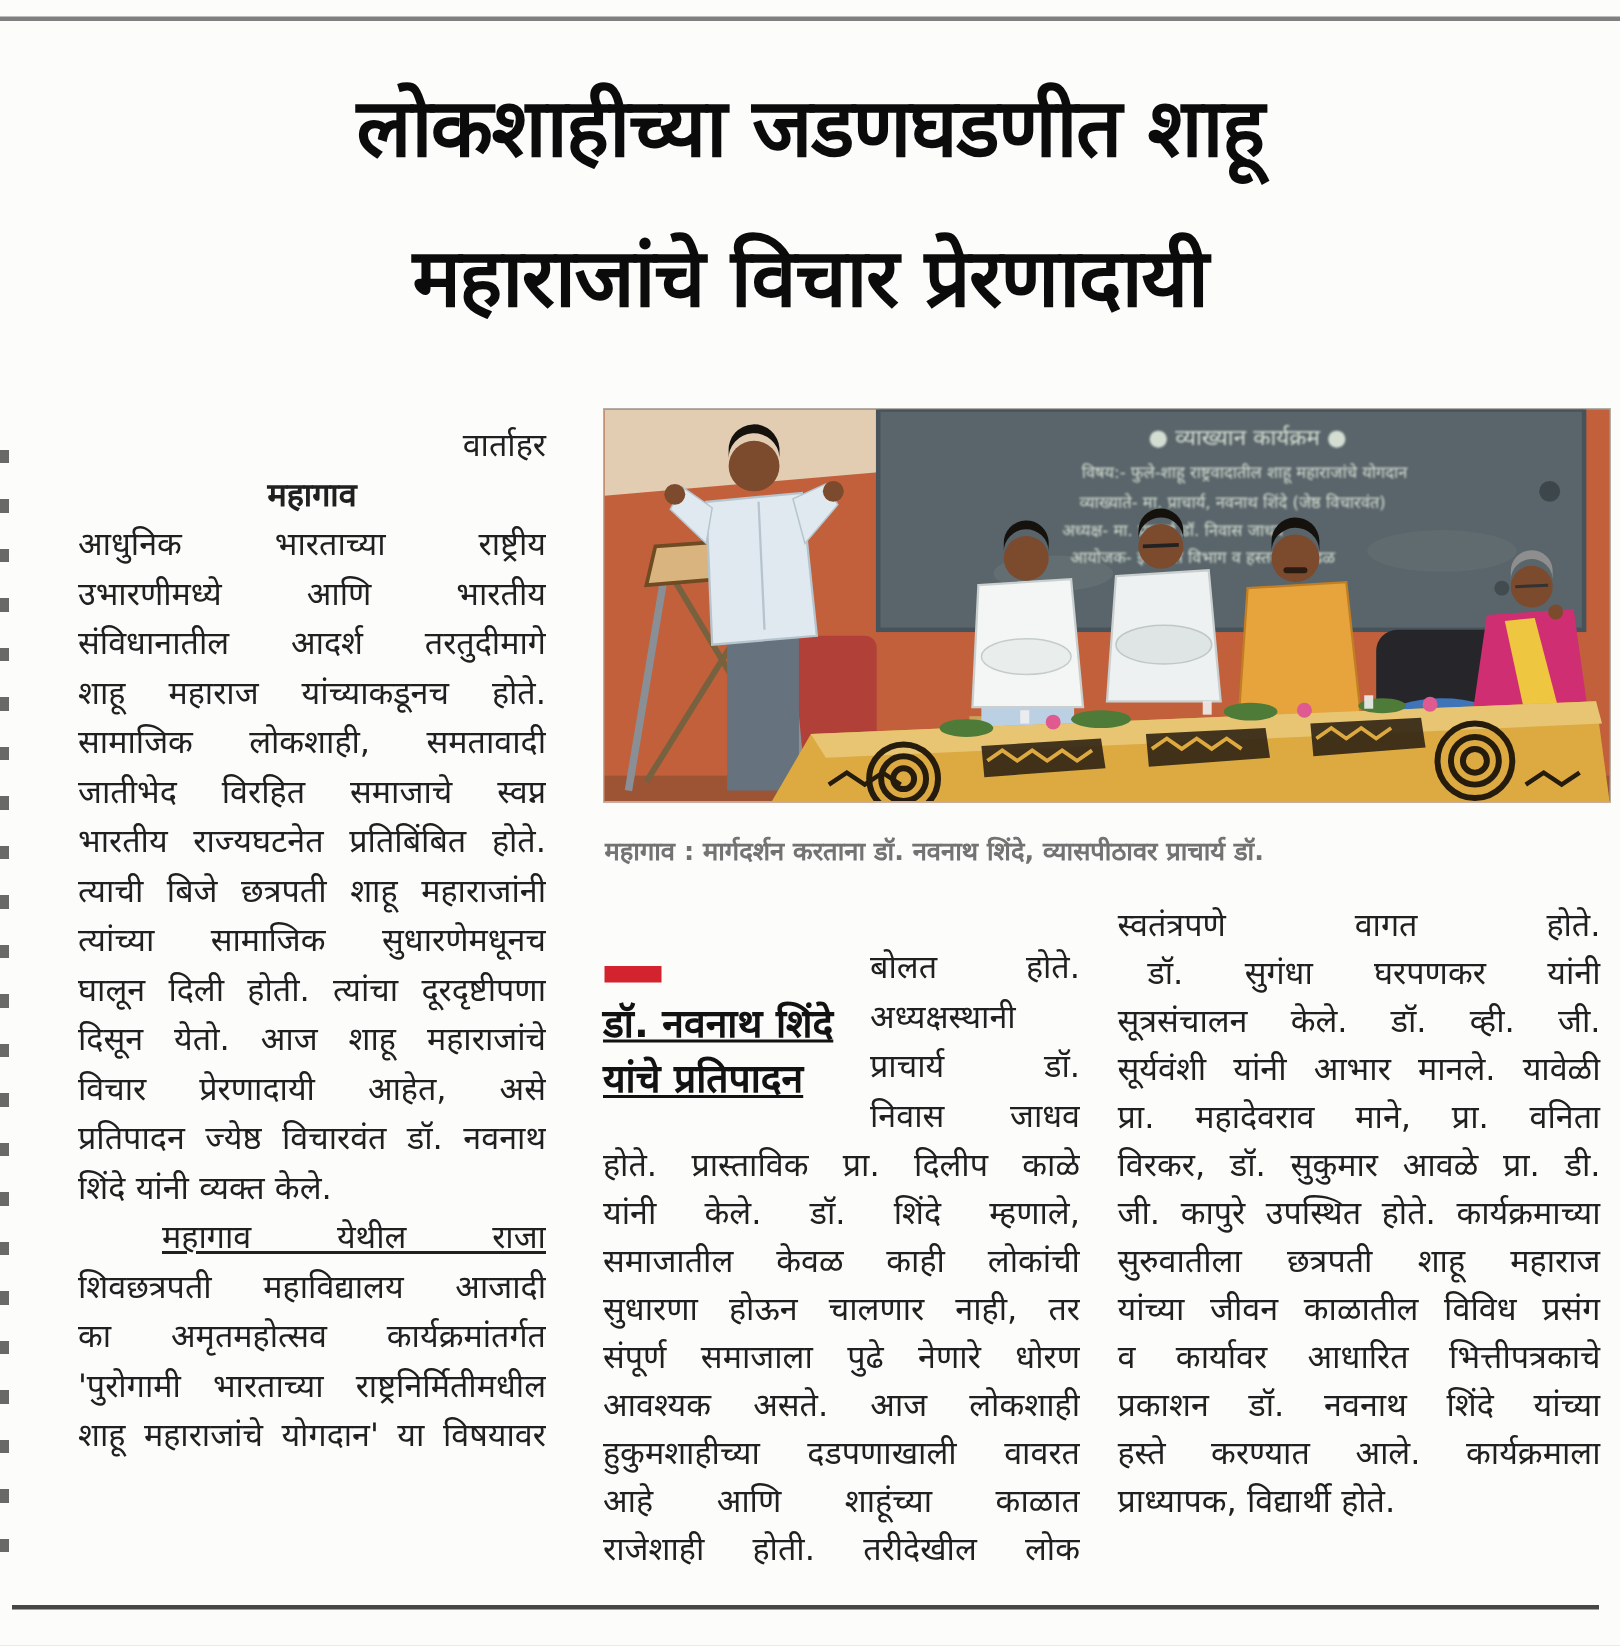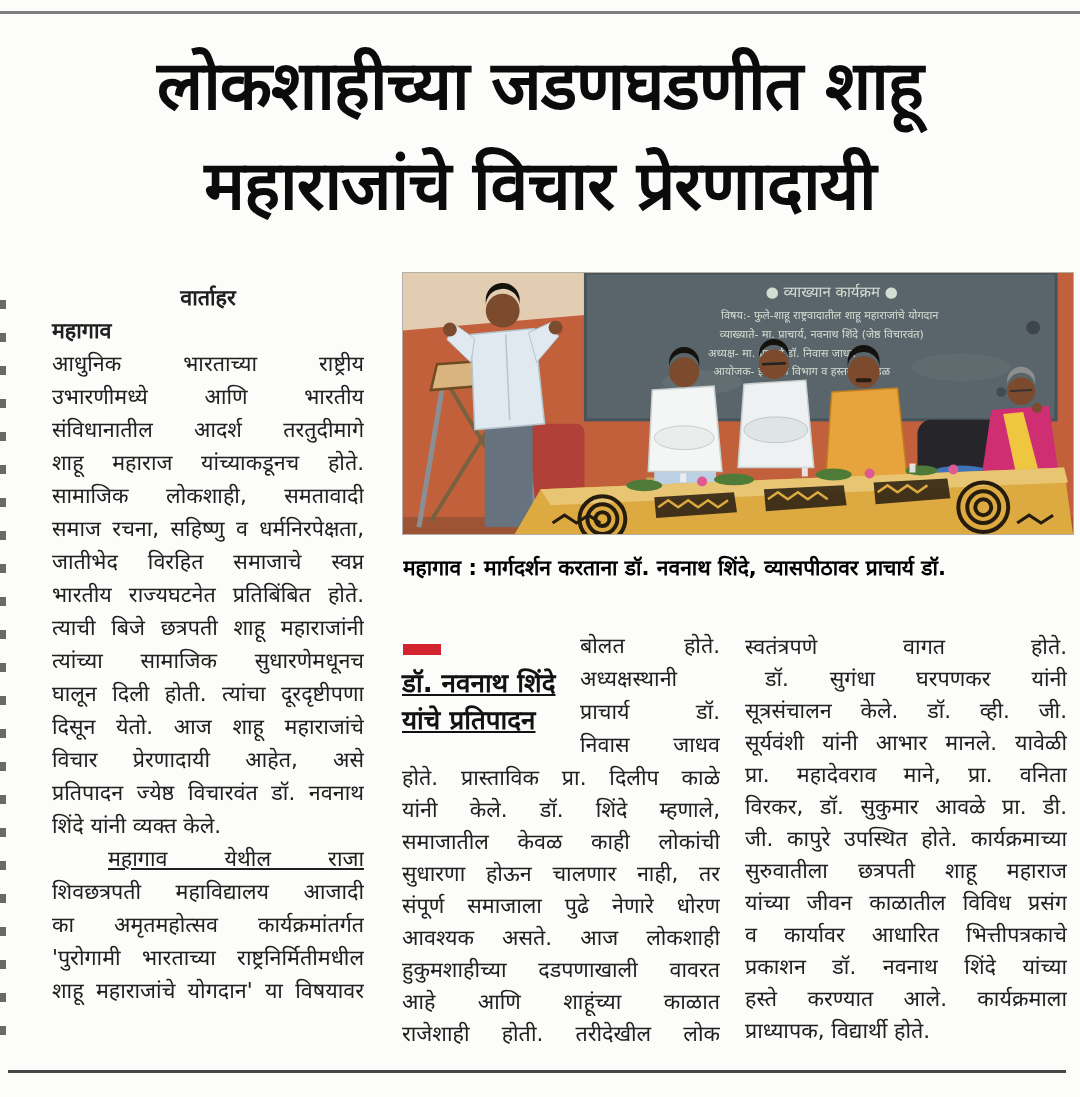--- a/index.html
+++ b/index.html
@@ -4,54 +4,54 @@
 <style>
   html,body{margin:0;padding:0;background:#dddbd6;}
   .page{
     position:relative; width:1080px; height:1097px; background:#fcfcfa;
     font-family:"DejaVu Sans","Liberation Sans",sans-serif; color:#1b1b1b; overflow:hidden;
   }
   .top-rule{position:absolute;left:0;top:11px;width:1080px;height:3px;background:#7f7f7f;}
   .bottom-rule{position:absolute;left:8px;top:1070px;width:1058px;height:3px;background:#474747;}
 
   .headline{position:absolute;left:16px;right:16px;top:36px;margin:0;text-align:center;
-    font-weight:800;color:#0b0b0b;font-size:68px;line-height:100px;letter-spacing:-1px;}
+    font-weight:800;color:#0b0b0b;font-size:54px;line-height:100px;letter-spacing:-1px;}
   .headline .hline{display:block;white-space:nowrap;}
 
   .edge-marks{position:absolute;left:0;top:300px;width:6px;height:742px;opacity:.7;
     background:repeating-linear-gradient(to bottom,#2a2a2a 0 9px,transparent 9px 33px);}
 
   
   .col{position:absolute;font-size:21.5px;line-height:33px;color:#202020;}
   .left-col{left:52px;top:281px;width:312px;}
-  .byline{text-align:center;font-weight:700;}
-  .dateline{text-align:left;font-weight:600;}
+  .byline{text-align:right;font-weight:400;}
+  .dateline{text-align:center;font-weight:600;}
   .line{white-space:nowrap;overflow:hidden;text-align:justify;text-align-last:justify;}
   .p1 .line:last-child{text-align-last:left;}
   .p2 .line:first-child{padding-left:56px;box-sizing:border-box;text-decoration:underline;}
 
   
   .photo{position:absolute;left:402px;top:272px;width:672px;height:263px;margin:0;
     border:1px solid #b3aea6;box-sizing:border-box;background:#c2603c;}
   .photo svg{display:block;width:100%;height:100%;}
 
-  .caption{position:absolute;left:403px;top:551px;width:671px;font-size:21px;line-height:34px;
-    font-weight:700;color:#000000;}
+  .caption{position:absolute;left:403px;top:551px;width:671px;font-size:17px;line-height:34px;
+    font-weight:700;color:#737373;}
   .caption .cap-line{white-space:nowrap;overflow:hidden;text-align:justify;text-align-last:justify;}
   .caption .cap-line:last-child{text-align-last:left;}
 
   .mid-col{left:402px;top:629px;width:318px;}
   .kicker-row{display:flex;height:133px;}
   .kicker{width:158px;flex:none;}
   .red-dash{width:38px;height:11px;background:#d2232e;margin:15px 0 10px 1px;}
   .kicker .kline{font-weight:800;font-size:26px;line-height:37px;white-space:nowrap;color:#121212;text-decoration:underline;}
   .mini-col{flex:1;margin-left:20px;}
   .mid-para .line{line-height:32px;}
 
-  .right-col{left:745px;top:631px;width:322px;}
+  .right-col{left:745px;top:602px;width:322px;}
   .right-col .line{line-height:32px;}
   .right-col .line:nth-child(2){padding-left:20px;box-sizing:border-box;}
   .right-col .line:last-child{text-align-last:left;}
 </style>
 </head>
 <body>
 
 <div class="page">
 
   <div class="top-rule"></div>
@@ -64,21 +64,20 @@
 
   <div class="col left-col">
     <div class="byline">वार्ताहर</div>
     <div class="dateline">महागाव</div>
     <div class="para p1">
         <div class="line">आधुनिक भारताच्या राष्ट्रीय</div>
         <div class="line">उभारणीमध्ये आणि भारतीय</div>
         <div class="line">संविधानातील आदर्श तरतुदीमागे</div>
         <div class="line">शाहू महाराज यांच्याकडूनच होते.</div>
         <div class="line">सामाजिक लोकशाही, समतावादी</div>
-        <div class="line">समाज रचना, सहिष्णु व धर्मनिरपेक्षता,</div>
         <div class="line">जातीभेद विरहित समाजाचे स्वप्न</div>
         <div class="line">भारतीय राज्यघटनेत प्रतिबिंबित होते.</div>
         <div class="line">त्याची बिजे छत्रपती शाहू महाराजांनी</div>
         <div class="line">त्यांच्या सामाजिक सुधारणेमधूनच</div>
         <div class="line">घालून दिली होती. त्यांचा दूरदृष्टीपणा</div>
         <div class="line">दिसून येतो. आज शाहू महाराजांचे</div>
         <div class="line">विचार प्रेरणादायी आहेत, असे</div>
         <div class="line">प्रतिपादन ज्येष्ठ विचारवंत डॉ. नवनाथ</div>
         <div class="line">शिंदे यांनी व्यक्त केले.</div>
       </div>

